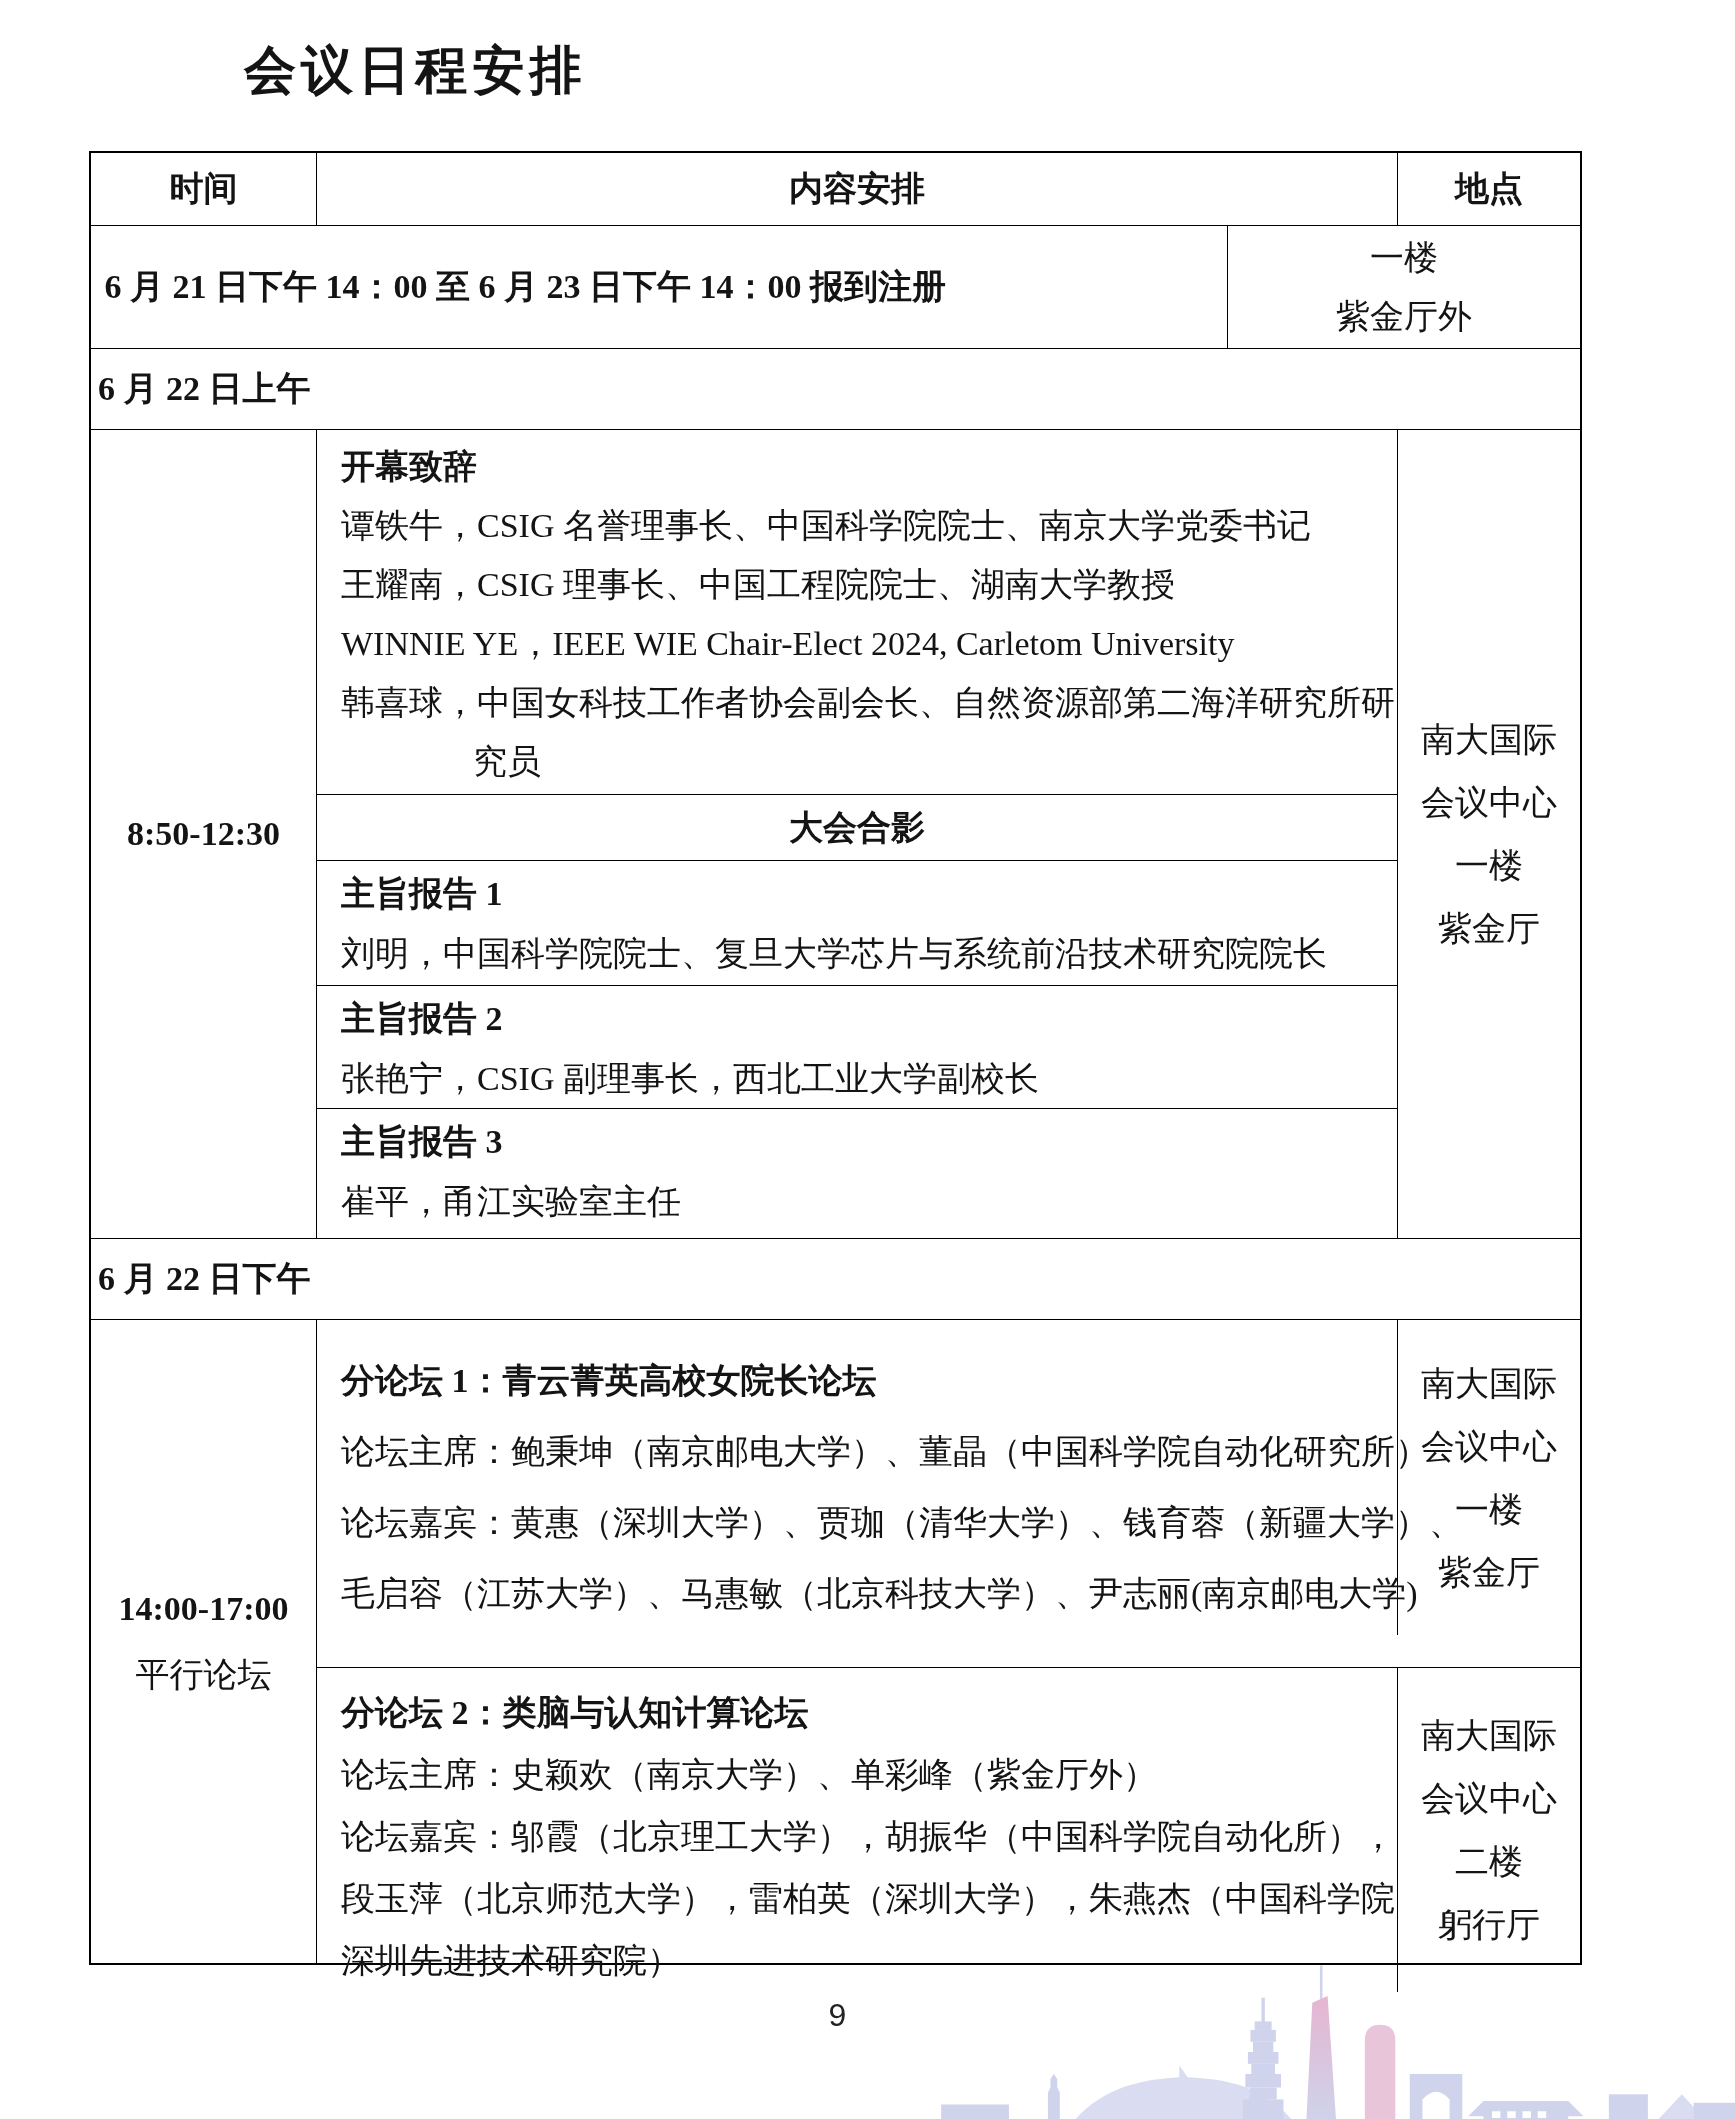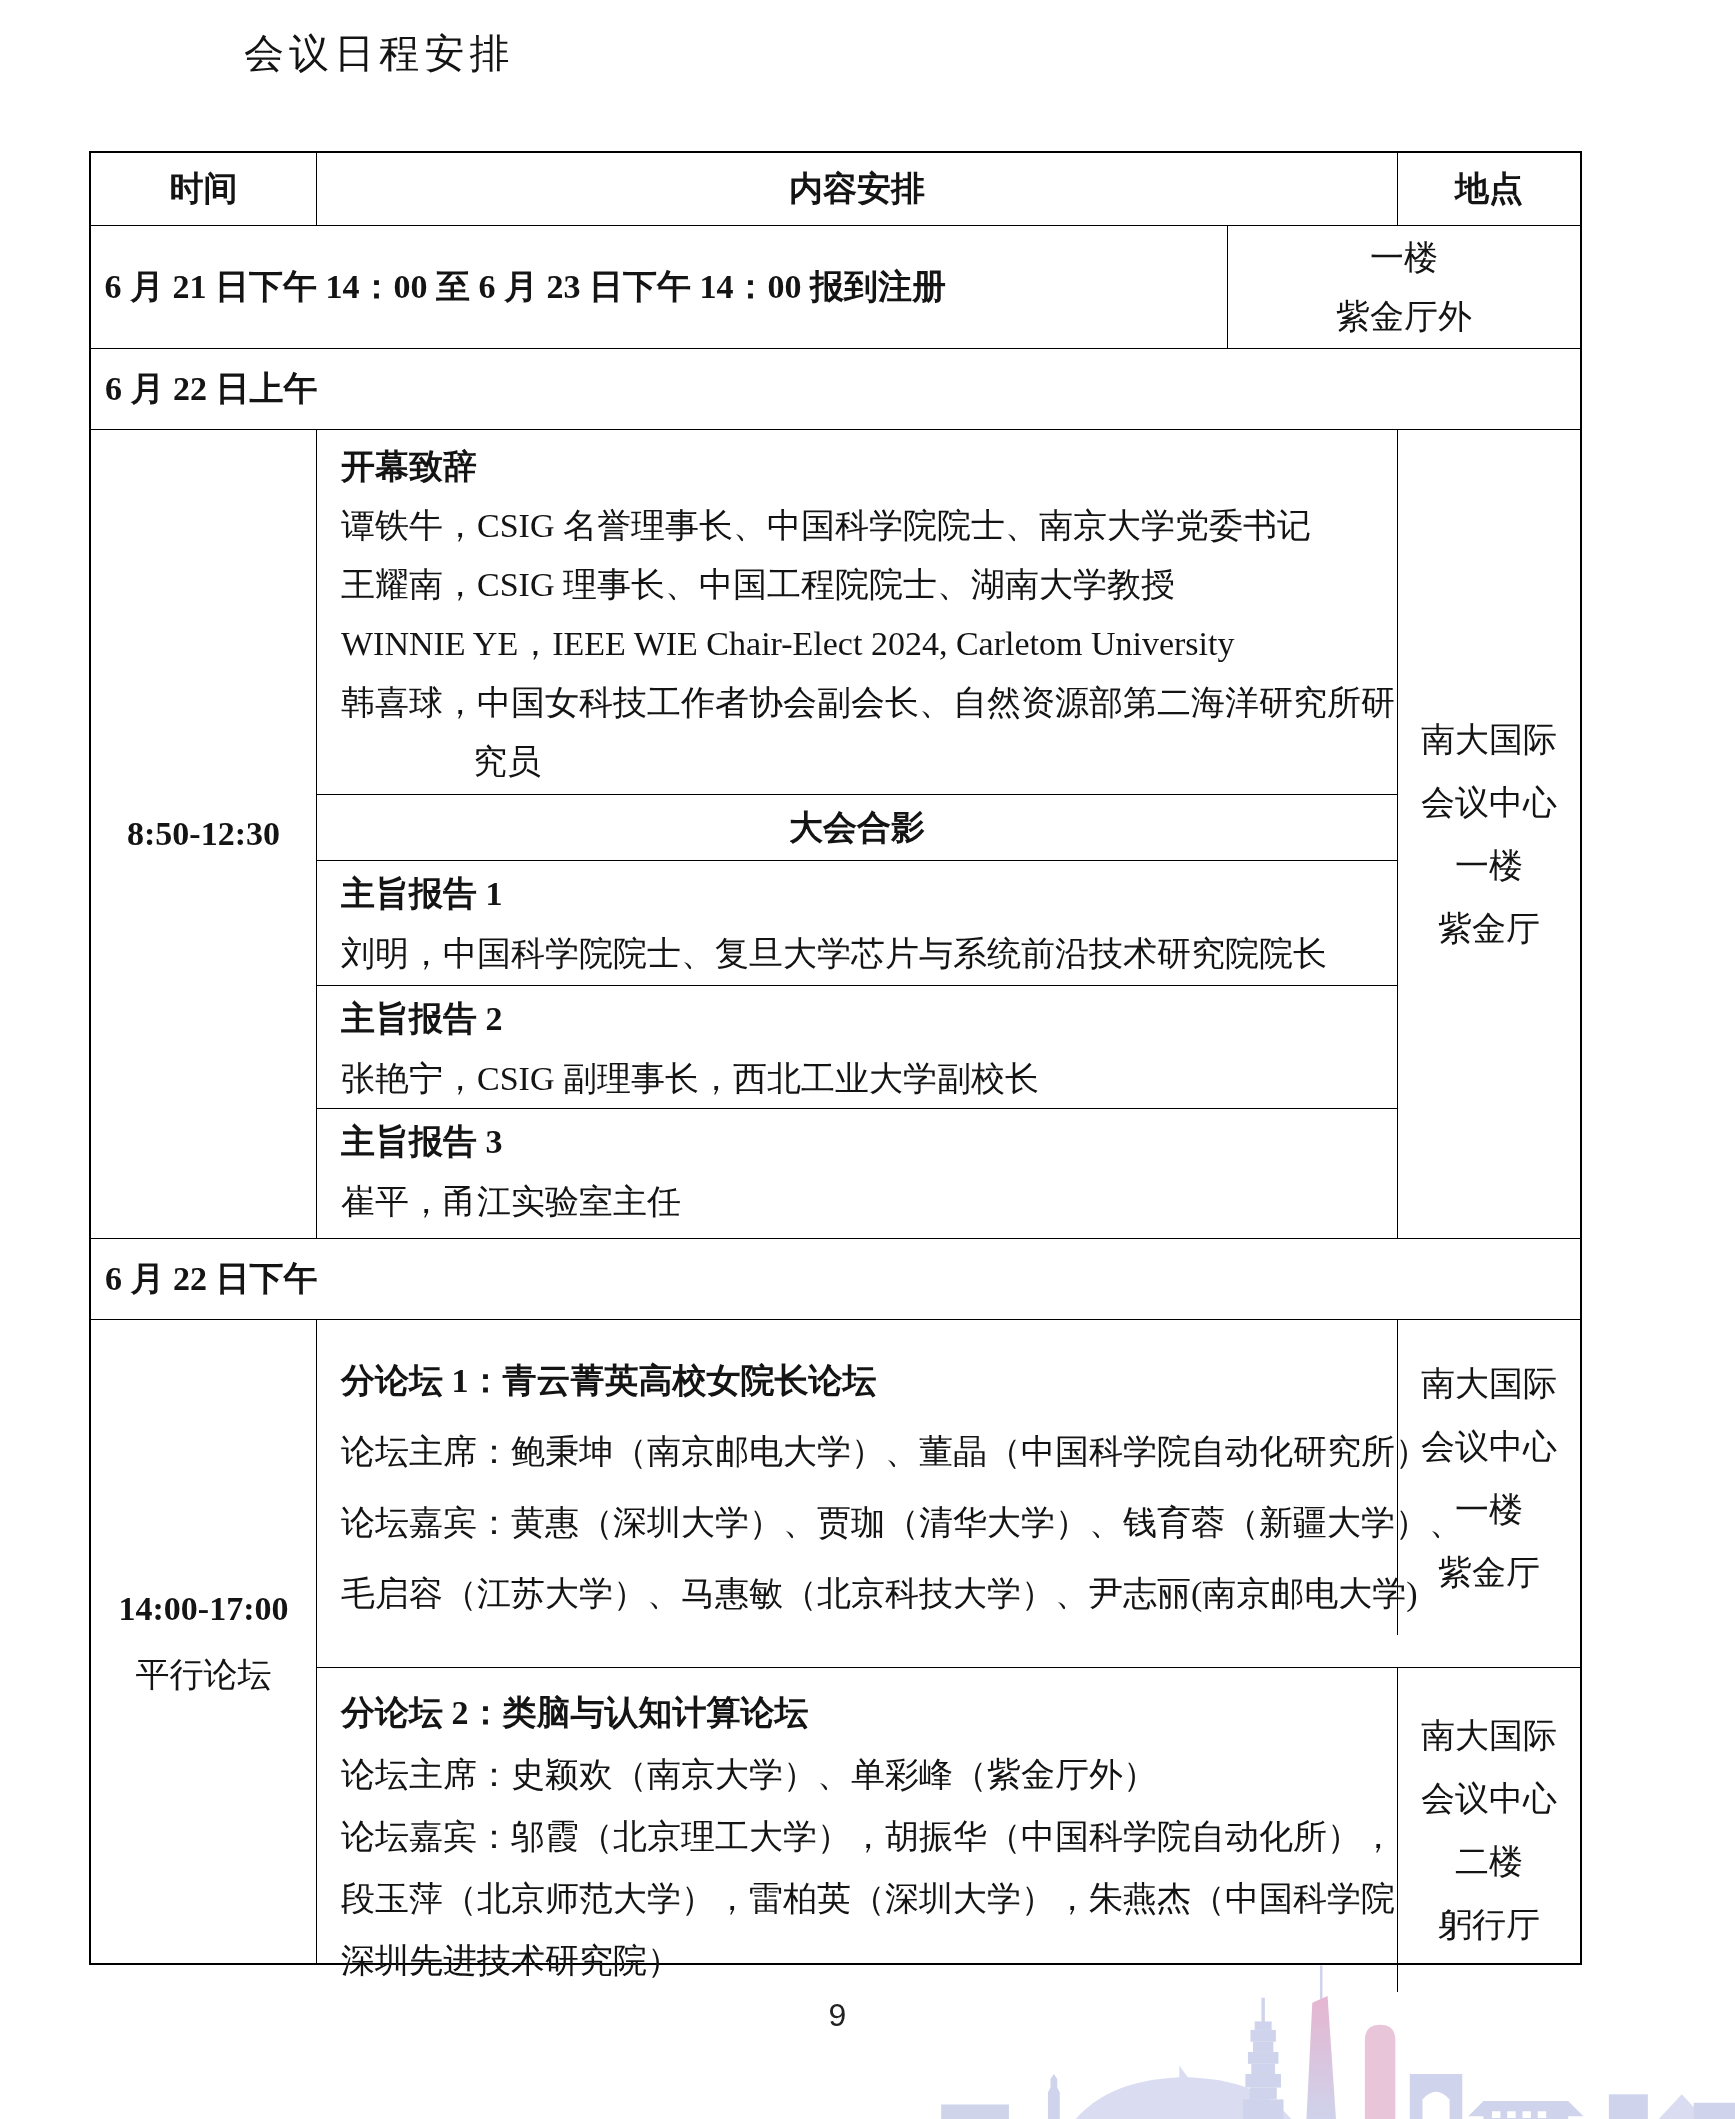--- a/index.html
+++ b/index.html
@@ -1,26 +1,26 @@
 <!DOCTYPE html>
 <html style="font-size:13.6px"><head>
 <meta charset="utf-8">
 <style>
   html,body{margin:0;padding:0;background:#888;}
   .page{position:relative;width:1736px;height:2120px;background:#ffffff;overflow:hidden;
         font-family:"Liberation Serif",serif;color:#141414;}
-  .doc-title{position:absolute;left:244px;top:26px;font-size:40px;font-weight:400;letter-spacing:5.1px;}
+  .doc-title{position:absolute;left:244px;top:36px;font-size:52px;font-weight:700;letter-spacing:5.1px;}
   
   .tbl{position:absolute;left:89px;top:151px;width:1493px;border:2.5px solid #000;
        display:flex;flex-direction:column;box-sizing:border-box;font-size:34px;}
   .row{display:flex;border-top:1.7px solid #000;box-sizing:border-box;}
   .row:first-child{border-top:none;}
   .row-header{height:72px;}
   .row-reg{height:123px;}
-  .row-date{height:81px;align-items:center;padding-left:14px;font-weight:700;}
+  .row-date{height:81px;align-items:center;padding-left:7px;font-weight:700;}
   .row-morning{height:809px;}
   .row-afternoon{height:644px;}
   .c{box-sizing:border-box;}
   .vr{border-right:1.7px solid #000;}
   .col-time{width:226px;flex:none;display:flex;flex-direction:column;
             align-items:center;justify-content:center;text-align:center;}
   .col-content{width:1081px;flex:none;}
   .col-loc{flex:1;display:flex;flex-direction:column;align-items:center;justify-content:center;text-align:center;}
   .hc{display:flex;align-items:center;justify-content:center;font-weight:700;}
   .reg-cell{width:1137px;flex:none;display:flex;align-items:center;padding-left:13.6px;font-weight:700;}

